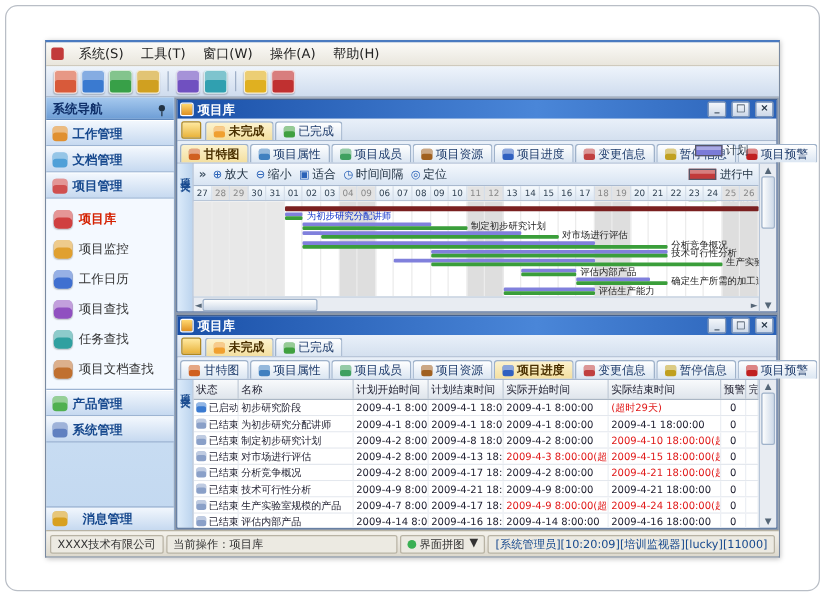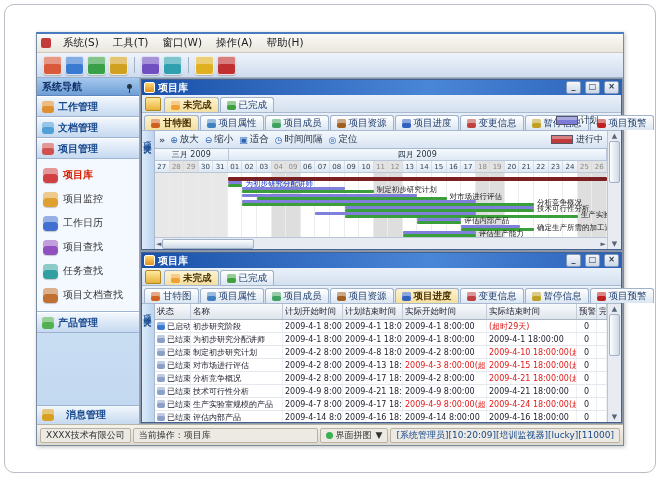--- a/index.html
+++ b/index.html
@@ -168,20 +168,24 @@
               </div>
               <div class="sb-item">
                 <span class="sb-iicon" style="background: rgb(192, 112, 48);"></span>
                 <span>项目文档查找</span>
               </div>
             </div>
             <div class="sb-group">
               <span class="sb-gicon" style="background: rgb(80, 176, 80);"></span>
               <span>产品管理</span>
             </div>
+            <div class="sb-group">
+              <span class="sb-gicon" style="background: rgb(96, 128, 192);"></span>
+              <span>系统管理</span>
+            </div>
           </div>
         <div class="sb-spacer"></div>
         <div class="sb-bottom">
           <span class="sb-gicon" id="sb-bottom-icon" style="background: rgb(216, 160, 32);"></span>
           <span>消息管理</span>
         </div>
       </div>
 
       <div class="main">
 
@@ -279,24 +283,20 @@
                     <span class="litem">
                       <span class="lsw" style="background: rgb(194, 58, 58);"></span>
                       <span>进行中</span>
                     </span>
                     <span class="litem">
                       <span class="lsw" style="background: rgb(58, 158, 58);"></span>
                       <span>已完成</span>
                     </span>
                   </div>
               </div>
-              <div class="months" id="g-months">
-                  <div class="mcell" style="flex: 5 0 0%;">三月 2009</div>
-                  <div class="mcell" style="flex: 26 0 0%;">四月 2009</div>
-                </div>
               <div class="daysrow" id="g-days">
                   <div class="dcell">27</div>
                   <div class="dcell weekend">28</div>
                   <div class="dcell weekend">29</div>
                   <div class="dcell">30</div>
                   <div class="dcell">31</div>
                   <div class="dcell">01</div>
                   <div class="dcell">02</div>
                   <div class="dcell">03</div>
                   <div class="dcell weekend">04</div>

